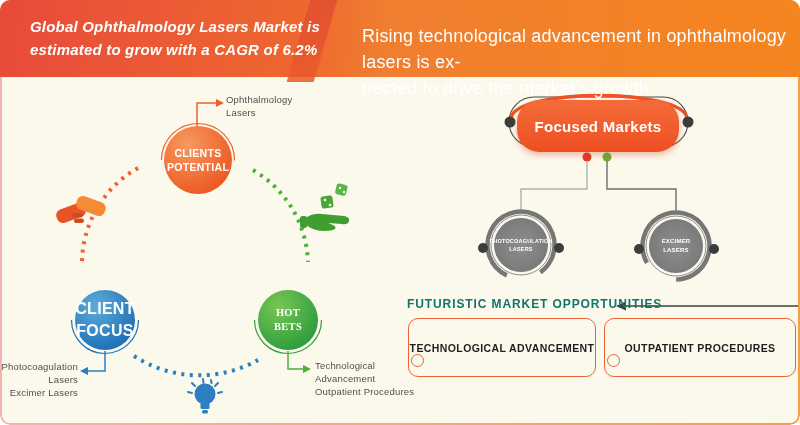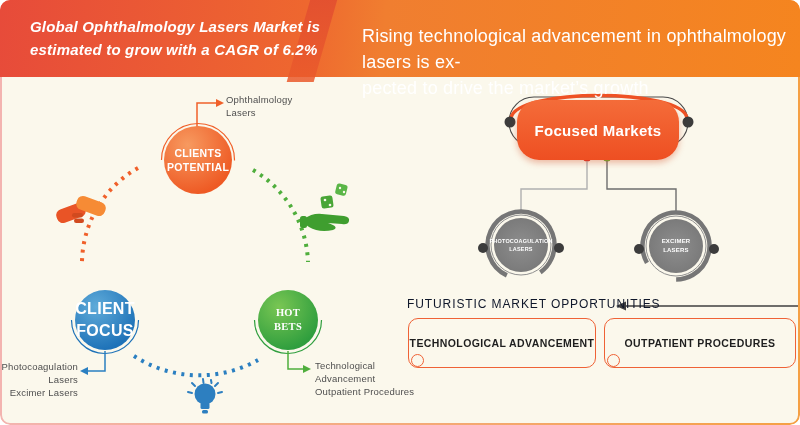--- a/index.html
+++ b/index.html
@@ -20,30 +20,30 @@
     background:radial-gradient(circle at 35% 28%,#f79a60,#ee5a24 75%);}
   #node-focus{left:75px;top:290px;width:60px;height:60px;font-size:16px;
     background:radial-gradient(circle at 35% 28%,#5fabd9,#1e72b8 75%);}
   #node-bets{left:258px;top:290px;width:60px;height:60px;font-size:10.5px;
     background:radial-gradient(circle at 35% 28%,#79c653,#2f9e3e 75%);font-family:Liberation Serif, serif;}
   .callout{position:absolute;z-index:3;font-size:9.5px;color:#4f4f4f;line-height:1.35;letter-spacing:.2px;}
   #callout-clients{left:226px;top:94px;}
   #callout-focus{left:0px;top:361px;width:78px;text-align:right;}
   #callout-bets{left:315px;top:360px;}
   
-  #fm-pill{position:absolute;left:517px;top:100px;width:162px;height:60px;border-radius:22px;z-index:3;
+  #fm-pill{position:absolute;left:517px;top:100px;width:162px;height:52px;border-radius:22px;z-index:3;
     background:linear-gradient(180deg,#f46c39,#ee4f22);box-shadow:0 3px 6px rgba(210,70,30,.35);
     display:flex;align-items:center;justify-content:center;color:#fff;font-weight:bold;font-size:15px;letter-spacing:.3px;}
   .seg-circle{position:absolute;border-radius:50%;z-index:3;display:flex;flex-direction:column;align-items:center;justify-content:center;
     color:#fff;font-weight:600;text-align:center;background:radial-gradient(circle,#8e8e8e,#787878 80%);line-height:1.5;}
   #seg-left{left:494px;top:218px;width:54px;height:54px;font-size:5.5px;letter-spacing:.2px;}
   #seg-right{left:649px;top:219px;width:54px;height:54px;font-size:6px;letter-spacing:.2px;}
   
-  #opp-title{position:absolute;left:407px;top:297px;z-index:3;font-size:12px;color:#0f172a;letter-spacing:.9px;font-weight:400;}
-  .opp-box{position:absolute;top:318px;height:50px;border:1.5px solid #ef6236;border-radius:10px;z-index:3;box-sizing:border-box;
+  #opp-title{position:absolute;left:407px;top:297px;z-index:3;font-size:12px;color:#0f766e;letter-spacing:.9px;font-weight:700;}
+  .opp-box{position:absolute;top:318px;height:59px;border:1.5px solid #ef6236;border-radius:10px;z-index:3;box-sizing:border-box;
     display:flex;align-items:center;justify-content:center;font-size:10.5px;font-weight:bold;color:#1e1e1e;letter-spacing:.4px;text-align:left;}
   #opp-box-1{left:408px;width:188px;}
   #opp-box-2{left:604px;width:192px;}
   .opp-dot{position:absolute;top:354px;width:13px;height:13px;border:1.5px solid #ef6236;border-radius:50%;background:#fbf8ec;z-index:4;box-sizing:border-box;}
   #opp-dot-1{left:411px;}
   #opp-dot-2{left:607px;}
   .blk{display:block;}
 </style>
 </head>
 <body>

